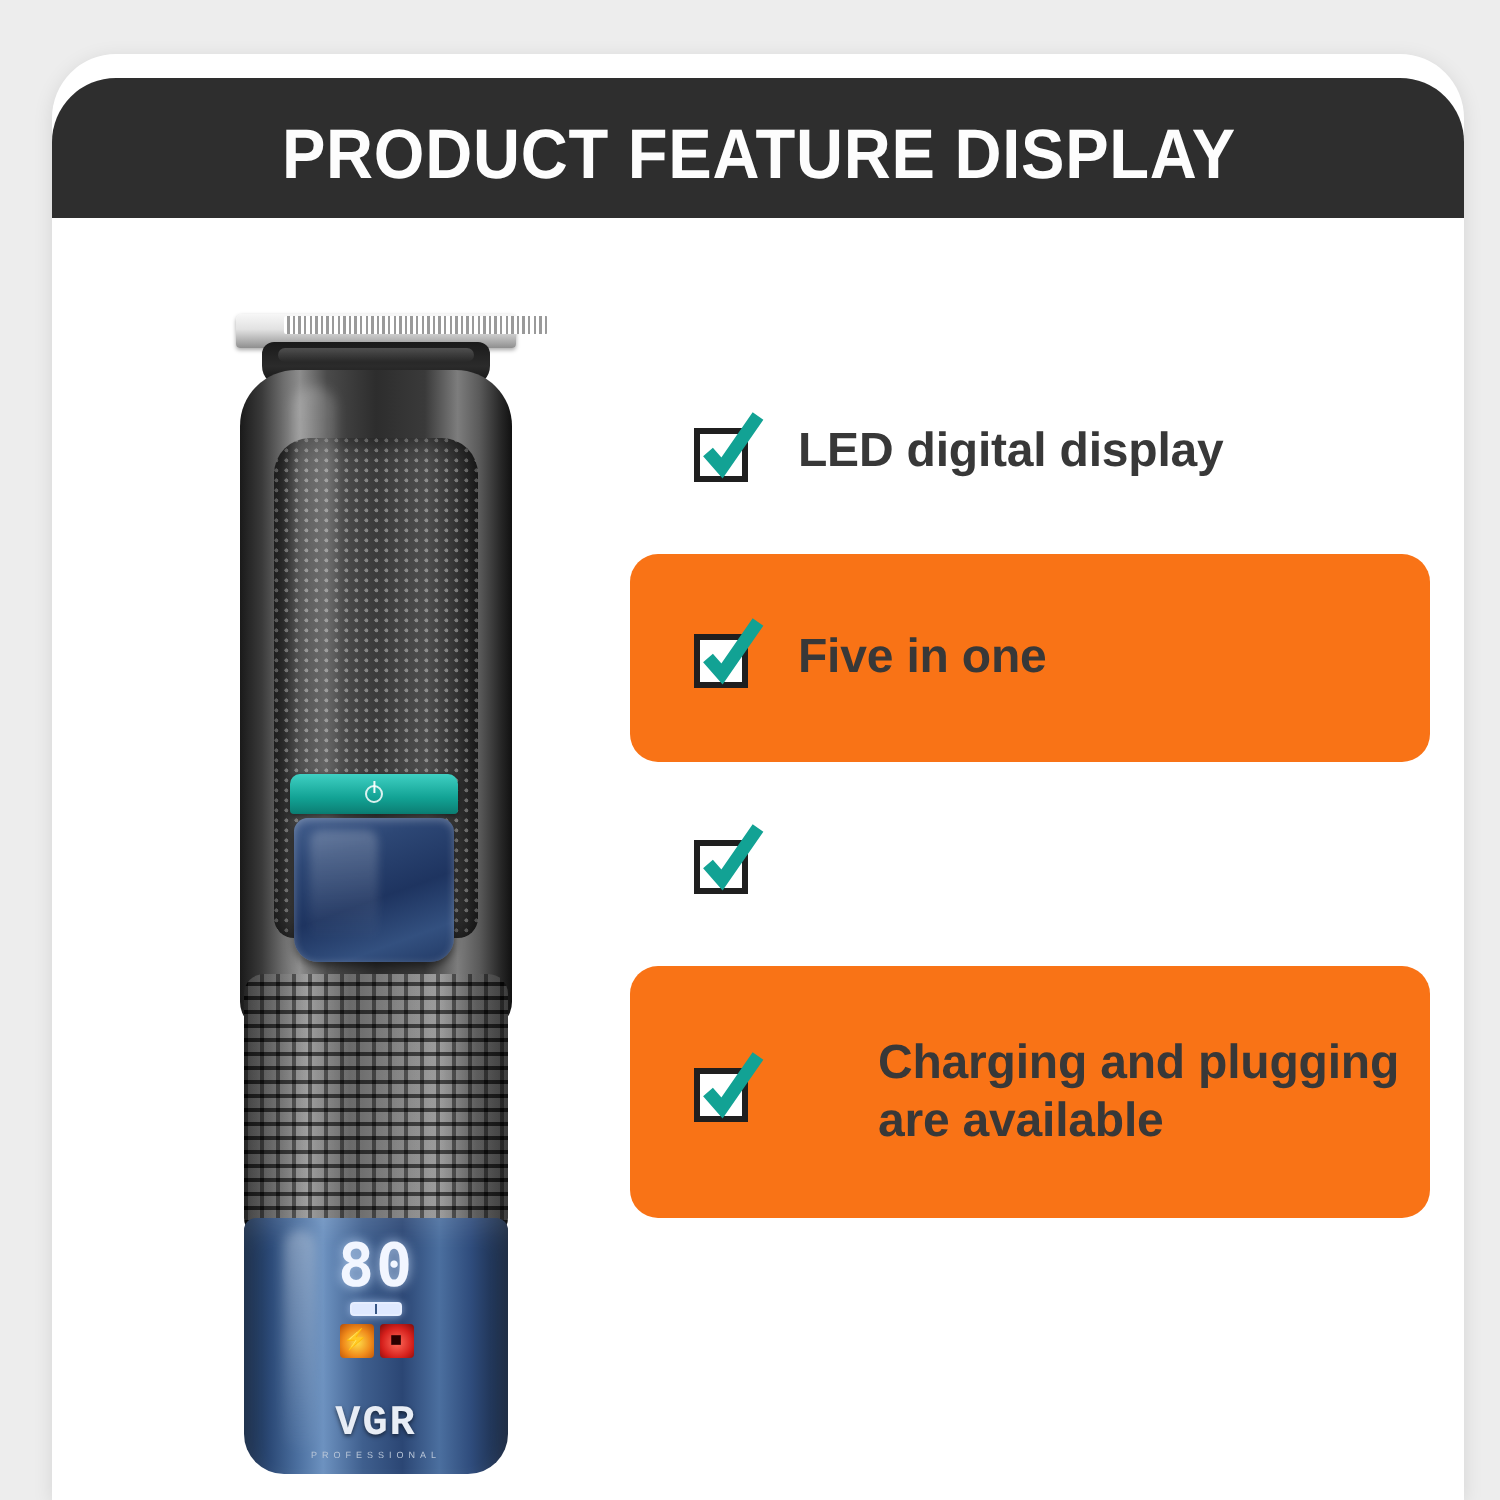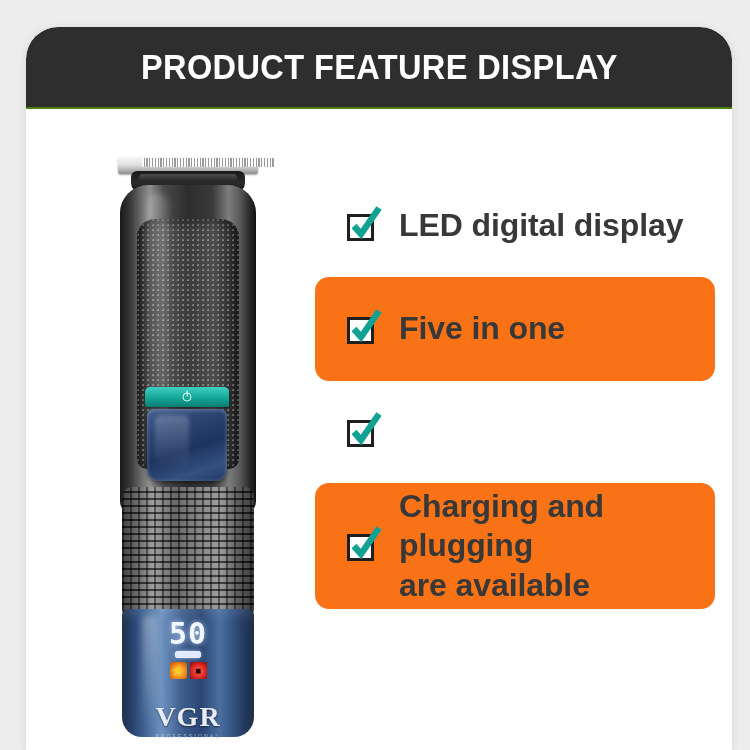--- a/index.html
+++ b/index.html
@@ -26,29 +26,29 @@
     background: #ffffff;
     border-radius: 32px 32px 0 0;
     box-shadow: 0 2px 10px rgba(0,0,0,0.10);
     overflow: hidden;
   }
 
   
   .header-banner {
     position: absolute;
     left: 0;
-    top: 0;
+    top: 12px;
     width: 706px;
     height: 82px;
     background: #2e2e2e;
     border-radius: 32px 32px 0 0;
     display: flex;
     align-items: center;
     justify-content: center;
-    border-bottom: 2px solid #4d7c0f;
+    border-bottom: 4px solid #4d7c0f;
   }
   .header-title {
     color: #fdfdfd;
     font-family: "Liberation Sans", sans-serif;
     font-size: 35px;
     font-weight: bold;
     letter-spacing: 0.4px;
     transform: scaleX(0.93);
     white-space: nowrap;
   }
@@ -79,20 +79,21 @@
     min-height: 74px;
     border-radius: 14px;
     margin-bottom: 14px;
   }
   .feature-row.shaded {
     background: #f97316;
     min-height: 104px;
   }
   .feature-row.tall {
     min-height: 126px;
+    gap: 40px;
   }
 
   
   .check-icon {
     position: relative;
     width: 30px;
     height: 30px;
     flex: 0 0 30px;
     margin-right: 22px;
   }
@@ -110,21 +111,21 @@
     left: -1px;
     top: -5px;
     width: 38px;
     height: 40px;
     overflow: visible;
   }
 
   
   .feature-label {
     font-family: "Liberation Sans", sans-serif;
-    font-size: 32px;
+    font-size: 24px;
     font-weight: bold;
     color: #383838;
     line-height: 1.22;
     letter-spacing: -0.1px;
   }
 
   
   .trimmer {
     position: absolute;
     left: 72px;
@@ -353,22 +354,22 @@
 
   
   .brand {
     position: absolute;
     left: 0;
     top: 92px;
     width: 132px;
     text-align: center;
   }
   .brand-name {
-    font-family: Liberation Serif, serif;
-    font-size: 28px;
+    font-family: Liberation Mono, monospace;
+    font-size: 21px;
     font-weight: bold;
     color: #e8edf5;
     letter-spacing: 1px;
     text-shadow: 0 1px 2px rgba(0,0,0,0.55);
   }
   .brand-sub {
     font-family: "Liberation Sans", sans-serif;
     font-size: 4.5px;
     color: #b9c6d8;
     letter-spacing: 2.5px;
@@ -403,21 +404,21 @@
       </div>
 
       <div class="switch-panel"></div>
 
       <div class="waffle-grip"></div>
 
       <div class="base">
         <div class="base-gloss"></div>
 
         <div class="led-display">
-          <div class="led-digits">50</div>
+          <div class="led-digits">80</div>
           <div class="led-bar"></div>
           <div class="led-icons">
             <span class="led-icon plug">⚡</span>
             <span class="led-icon battery">■</span>
           </div>
         </div>
 
         <div class="brand">
           <div class="brand-name">VGR</div>
           <div class="brand-sub">PROFESSIONAL</div>

